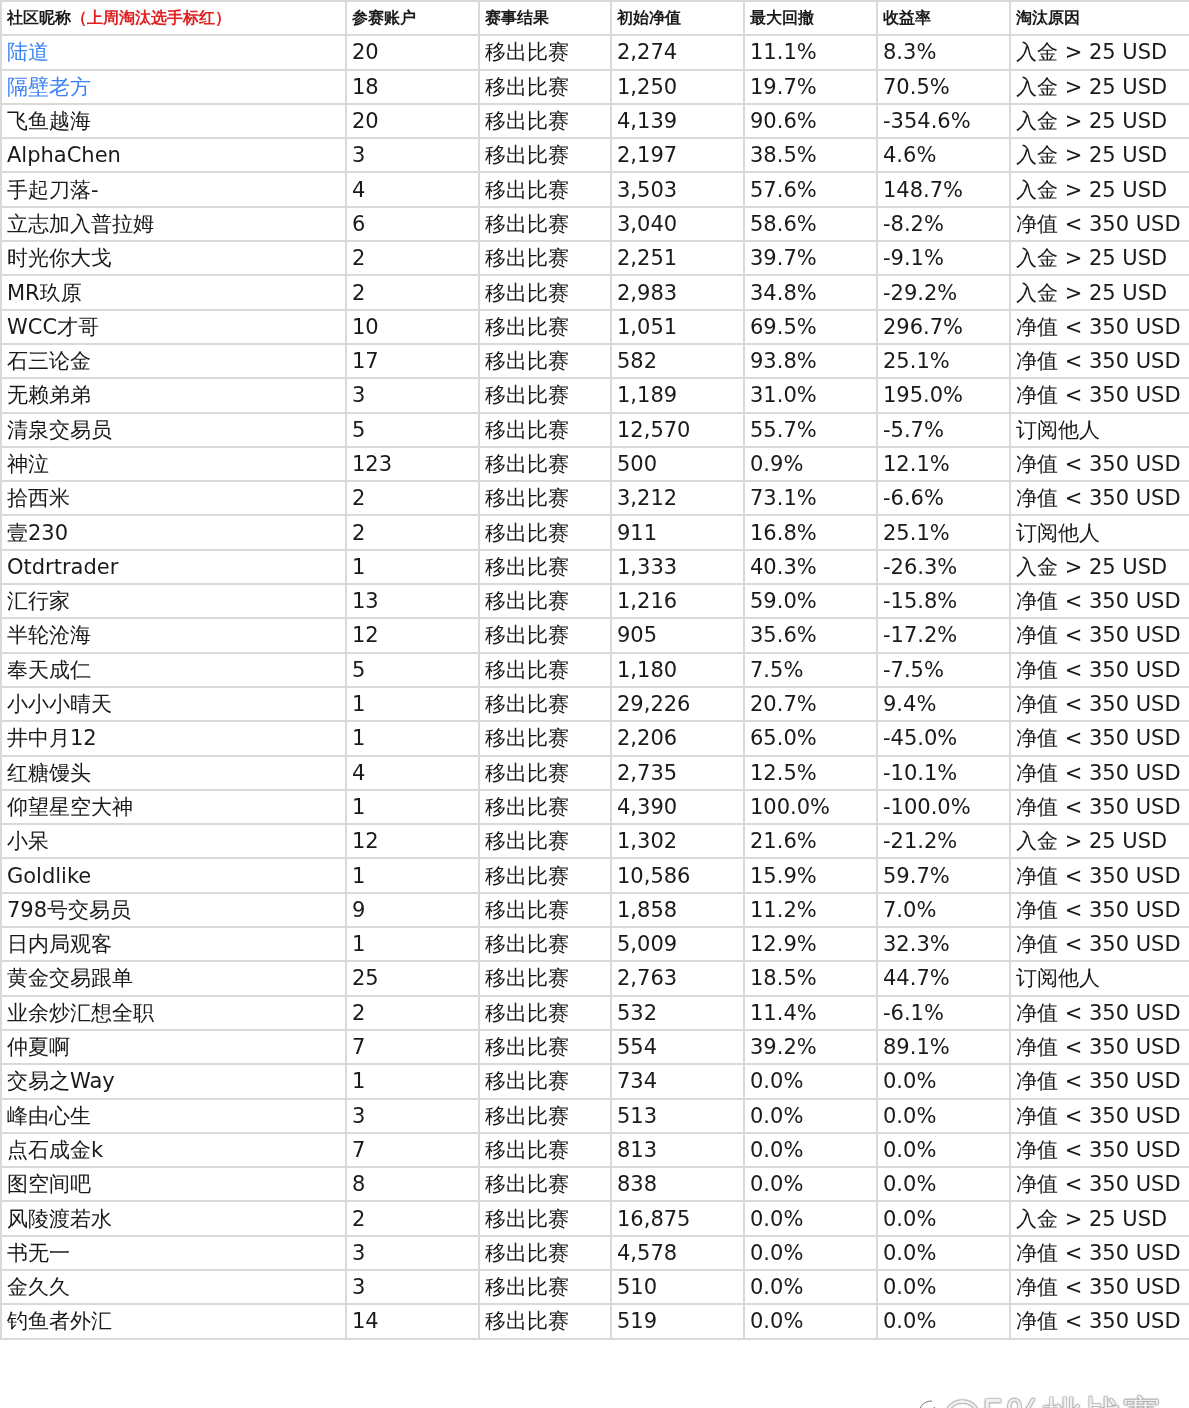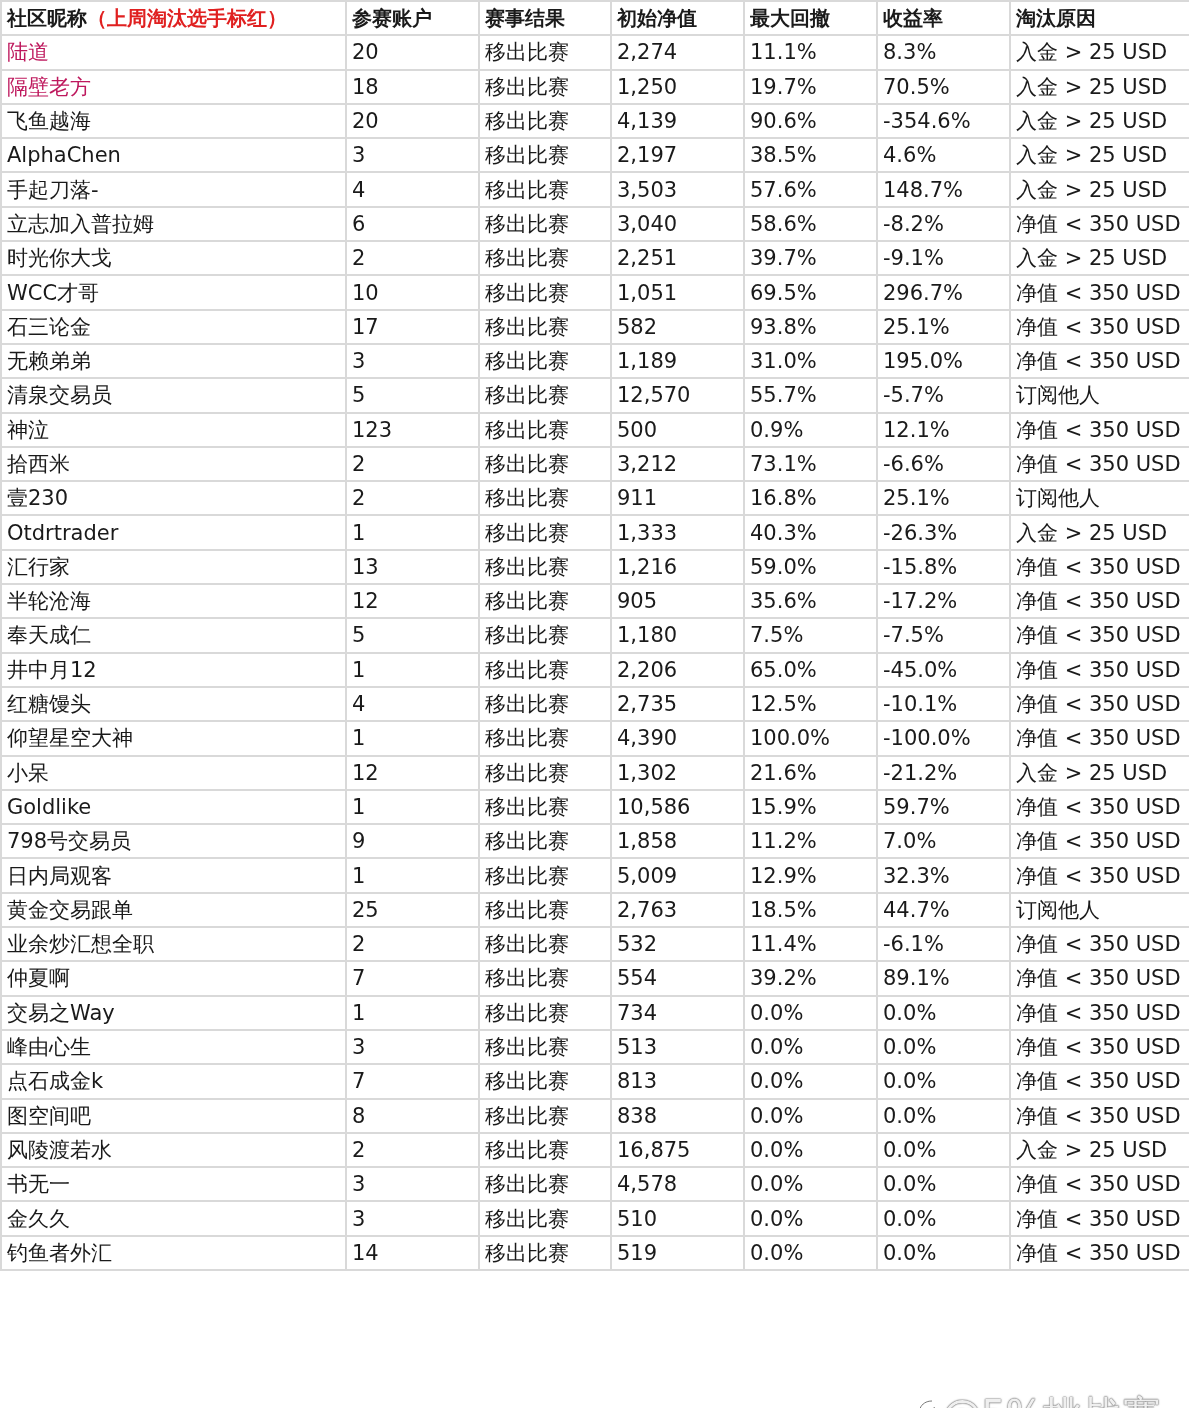--- a/index.html
+++ b/index.html
@@ -3,23 +3,23 @@
 <meta charset="utf-8">
 <style>
   html, body { margin:0; padding:0; background:#ffffff; }
   body { width:1189px; height:1408px; overflow:hidden; position:relative;
          font-family: "DejaVu Sans", "Liberation Sans", sans-serif; color:#1a1a1a; }
   table { border-collapse:collapse; table-layout:fixed; width:1189px; position:absolute; left:0; top:0; }
   col.c0 { width:345px; } col.c1 { width:133px; } col.c2 { width:132px; }
   col.c3 { width:133px; } col.c4 { width:133px; } col.c5 { width:133px; } col.c6 { width:180px; }
   td, th { height:32.3px; border:2px solid #d9d9d9; padding:0 0 0 5px; font-size:21px;
            white-space:nowrap; overflow:hidden; text-align:left; vertical-align:middle; font-weight:normal; }
-  th { font-weight:bold; font-size:20px; }
+  th { font-weight:bold; font-size:16px; }
   .hl { color:#e02020; }
-  .red { color:#be185d; }
+  .red { color:#3b82f6; }
   .wm { position:absolute; left:912px; top:1388px; font-size:40px; color:rgba(255,255,255,0.9);
         text-shadow:0 0 2px #666, 0 0 1px #333; pointer-events:none; letter-spacing:-1px; }
   .wm .logo { display:inline-block; width:30px; height:46px; vertical-align:middle; }
 </style>
 </head>
 <body>
 
 <table>
   <colgroup>
     <col class="c0">
@@ -99,20 +99,29 @@
       <tr>
         <td>时光你大戈</td>
         <td>2</td>
         <td>移出比赛</td>
         <td>2,251</td>
         <td>39.7%</td>
         <td>-9.1%</td>
         <td>入金 &gt; 25 USD</td>
       </tr>
       <tr>
+        <td>MR玖原</td>
+        <td>2</td>
+        <td>移出比赛</td>
+        <td>2,983</td>
+        <td>34.8%</td>
+        <td>-29.2%</td>
+        <td>入金 &gt; 25 USD</td>
+      </tr>
+      <tr>
         <td>WCC才哥</td>
         <td>10</td>
         <td>移出比赛</td>
         <td>1,051</td>
         <td>69.5%</td>
         <td>296.7%</td>
         <td>净值 &lt; 350 USD</td>
       </tr>
       <tr>
         <td>石三论金</td>
@@ -195,20 +204,29 @@
         <td>-17.2%</td>
         <td>净值 &lt; 350 USD</td>
       </tr>
       <tr>
         <td>奉天成仁</td>
         <td>5</td>
         <td>移出比赛</td>
         <td>1,180</td>
         <td>7.5%</td>
         <td>-7.5%</td>
+        <td>净值 &lt; 350 USD</td>
+      </tr>
+      <tr>
+        <td>小小小晴天</td>
+        <td>1</td>
+        <td>移出比赛</td>
+        <td>29,226</td>
+        <td>20.7%</td>
+        <td>9.4%</td>
         <td>净值 &lt; 350 USD</td>
       </tr>
       <tr>
         <td>井中月12</td>
         <td>1</td>
         <td>移出比赛</td>
         <td>2,206</td>
         <td>65.0%</td>
         <td>-45.0%</td>
         <td>净值 &lt; 350 USD</td>

